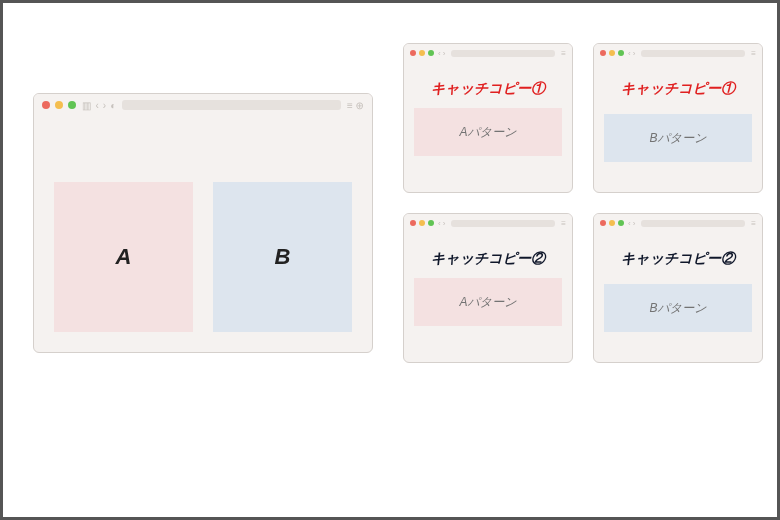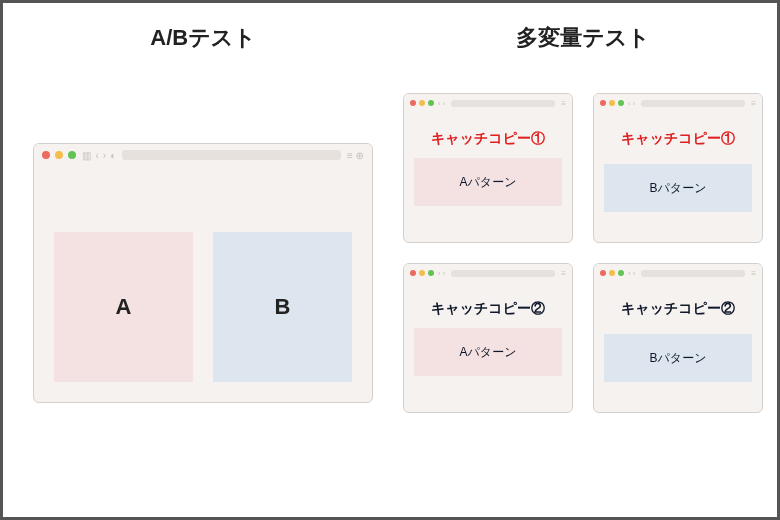--- a/index.html
+++ b/index.html
@@ -82,20 +82,21 @@
   }
   .browser-small .urlbar { height: 7px; }
   .right-icons {
     color: #c7c2bd;
     font-size: 10px;
   }
   .browser-small .right-icons { font-size: 8px; }
   .browser-body {
     padding: 10px;
     height: calc(100% - 22px);
+    font-style: italic;
   }
   .browser-small .browser-body {
     height: calc(100% - 18px);
     padding: 8px 10px;
   }
   .ab-panels {
     display: flex;
     gap: 20px;
     height: 100%;
     align-items: flex-end;
@@ -128,30 +129,29 @@
     margin-bottom: 10px;
   }
   .copy-red { color: #e02020; }
   .copy-blue { color: #0f172a; }
   .mv-pattern {
     height: 48px;
     display: flex;
     align-items: center;
     justify-content: center;
     font-size: 12px;
-    color: #0f172a;
+    color: #737373;
   }
 </style>
 </head>
 <body>
 
 <div class="container">
 
   <div class="col col-left">
-    <div class="col-title">A/Bテスト</div>
 
     <div class="browser browser-large">
       <div class="titlebar">
         <div class="dots">
           <div class="dot dot-red"></div>
           <div class="dot dot-yellow"></div>
           <div class="dot dot-green"></div>
         </div>
         <div class="titlebar-rest">
           <div class="nav-icons">
@@ -167,21 +167,20 @@
       <div class="browser-body">
         <div class="ab-panels">
           <div class="panel panel-pink">A</div>
           <div class="panel panel-blue">B</div>
         </div>
       </div>
     </div>
   </div>
 
   <div class="col col-right">
-    <div class="col-title">多変量テスト</div>
 
     <div class="mv-grid">
 
       <div class="browser browser-small">
         <div class="titlebar">
           <div class="dots">
             <div class="dot dot-red"></div>
             <div class="dot dot-yellow"></div>
             <div class="dot dot-green"></div>
           </div>

